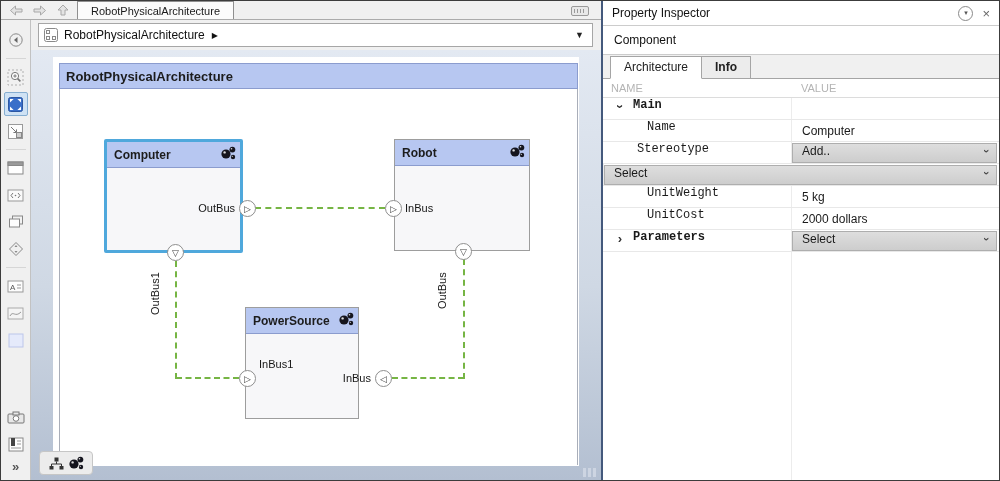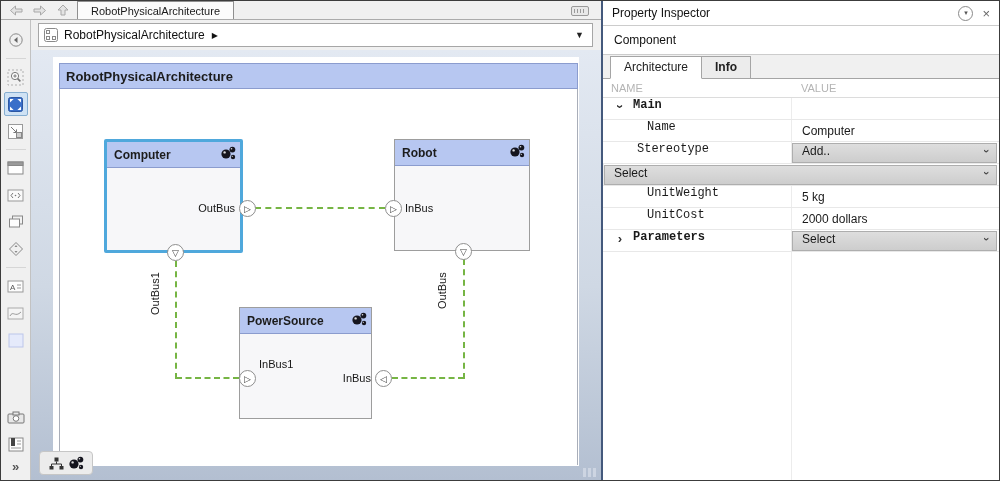--- a/index.html
+++ b/index.html
@@ -273,21 +273,21 @@
                     <circle cx="4.6" cy="6.4" r="1.2" fill="#fff" opacity="0.85"></circle>
                     <circle cx="12.4" cy="3.6" r="2.9" fill="#15151e"></circle>
                     <circle cx="11.5" cy="2.7" r="0.8" fill="#fff" opacity="0.85"></circle>
                     <circle cx="13" cy="11" r="2.2" fill="#15151e"></circle>
                     <circle cx="12.3" cy="10.3" r="0.6" fill="#fff" opacity="0.85"></circle>
                   </svg>
                 </span>
             </div>
           </div>
 
-          <div class="block" style="left:208px; top:257px; width:133px; height:112px;">
+          <div class="block" style="left:214px; top:257px; width:114px; height:112px;">
             <div class="blk-header">
               <span>PowerSource</span>
               <span class="spheres">
                   <svg width="16" height="15" viewBox="0 0 16 15">
                     <circle cx="6" cy="8" r="4.6" fill="#15151e"></circle>
                     <circle cx="4.6" cy="6.4" r="1.2" fill="#fff" opacity="0.85"></circle>
                     <circle cx="12.4" cy="3.6" r="2.9" fill="#15151e"></circle>
                     <circle cx="11.5" cy="2.7" r="0.8" fill="#fff" opacity="0.85"></circle>
                     <circle cx="13" cy="11" r="2.2" fill="#15151e"></circle>
                     <circle cx="12.3" cy="10.3" r="0.6" fill="#fff" opacity="0.85"></circle>

